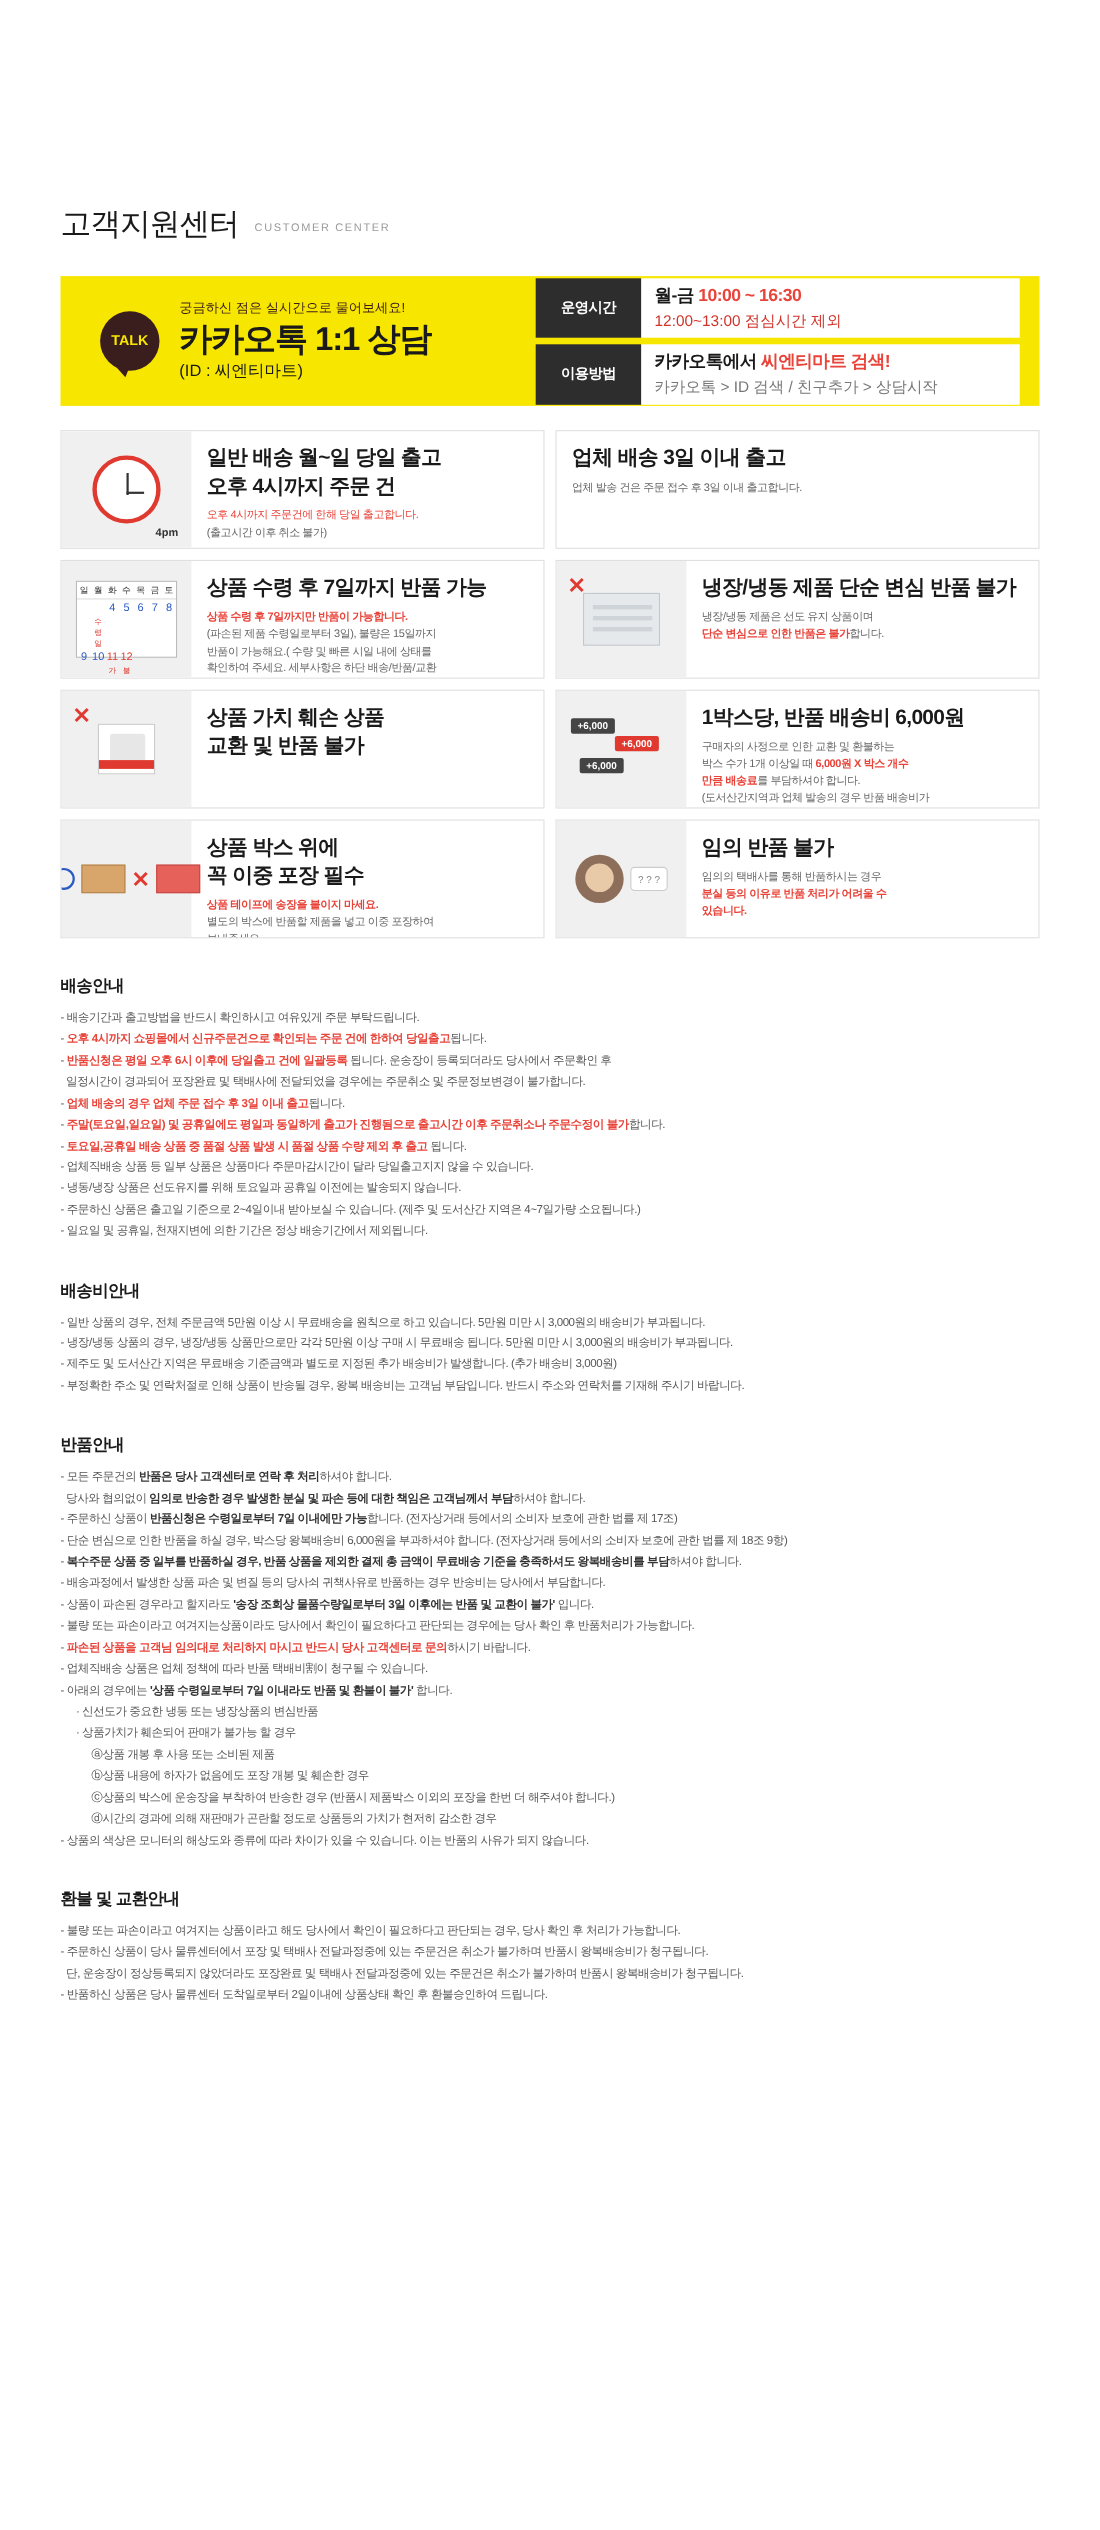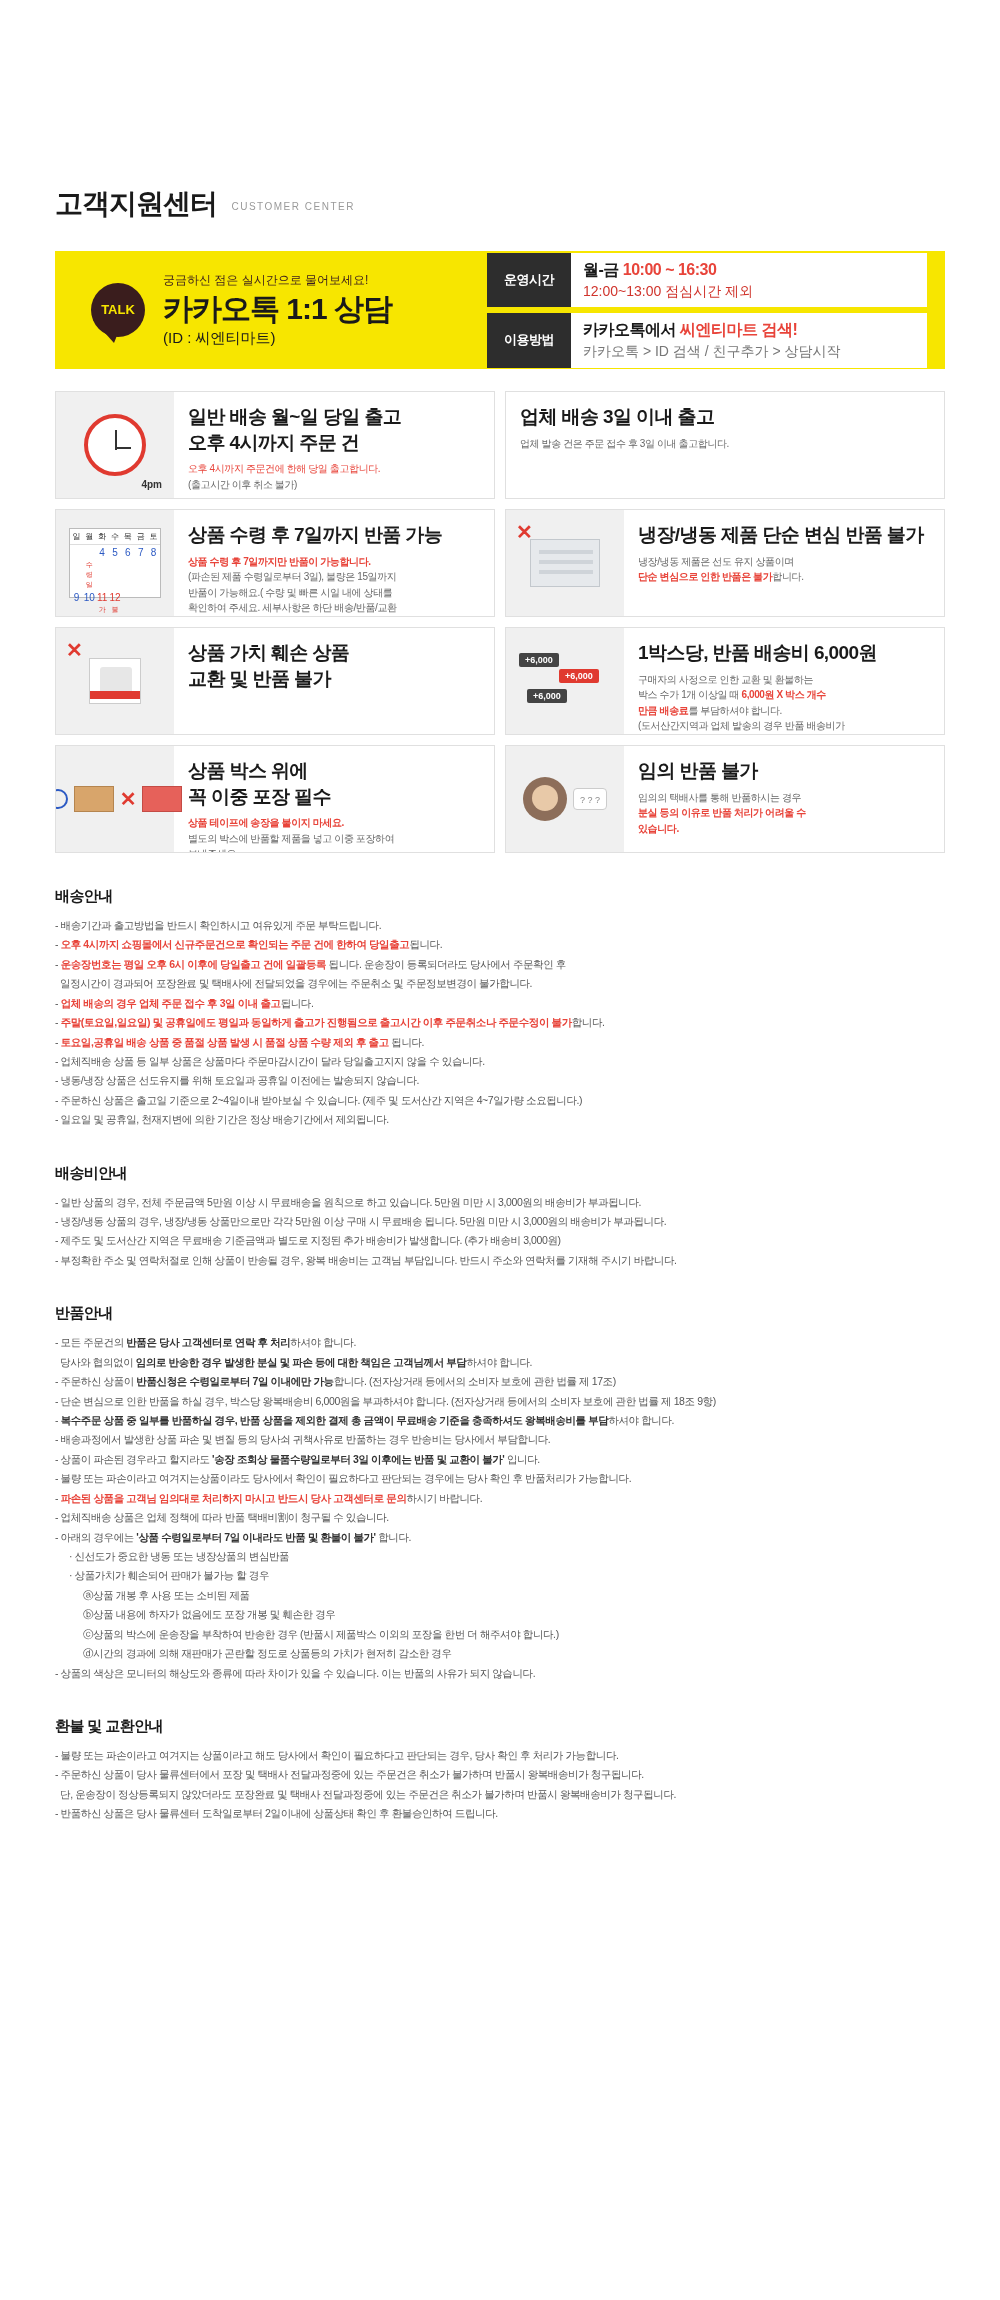--- a/index.html
+++ b/index.html
@@ -9,21 +9,21 @@
     background:#ffffff;
     font-family:"Liberation Sans", sans-serif;
     color:#333;
     -webkit-font-smoothing:antialiased;
   }
   .page { width:1000px; padding:0 0 40px 0; }
 
   
   .cs-header { padding:185px 0 0 55px; }
   .cs-header h1 {
-    display:inline-block; margin:0; font-size:28px; font-weight:bold; color:#1a1a1a;
+    display:inline-block; margin:0; font-size:28px; font-weight:normal; color:#1a1a1a;
     letter-spacing:-1px; vertical-align:baseline;
   }
   .cs-header .en {
     display:inline-block; margin-left:10px; font-size:10px; color:#9a9a9a; letter-spacing:1.5px;
     vertical-align:baseline; position:relative; top:-3px;
   }
 
   
   .kakao-wrap { margin:28px 55px 0 55px; }
   .kakao {
@@ -43,21 +43,21 @@
   }
   .kakao-text { line-height:1.15; }
   .kakao-text .small { font-size:12px; color:#3a1d1d; margin-bottom:4px; }
   .kakao-text .big { font-size:30px; font-weight:bold; color:#1a1a1a; letter-spacing:-1px; }
   .kakao-text .id { font-size:15px; color:#1a1a1a; margin-top:2px; }
 
   .kakao-right { flex:0 0 440px; }
   .krow { display:flex; align-items:stretch; margin-bottom:6px; }
   .krow:last-child { margin-bottom:0; }
   .klabel {
-    width:84px; background:#2d2d2d; color:#fff; font-size:13px; font-weight:bold;
+    width:96px; background:#2d2d2d; color:#fff; font-size:13px; font-weight:bold;
     display:flex; align-items:center; justify-content:center; letter-spacing:-0.5px;
   }
   .kvalue {
     flex:1; background:#fff; padding:7px 12px; line-height:1.25;
   }
   .kvalue .l1 { font-size:16px; font-weight:bold; color:#1a1a1a; letter-spacing:-0.5px; }
   .kvalue .l1 .red { color:#e8443a; }
   .kvalue .l2 { font-size:14px; color:#d0342c; margin-top:3px; }
   .kvalue .l2.grey { color:#777; }
 
@@ -309,21 +309,21 @@
         </div>
       </div>
     </div>
 
   <div id="sections">
       <div class="txt-sec">
         <h3>배송안내</h3>
         <ul>
           <li class="">- 배송기간과 출고방법을 반드시 확인하시고 여유있게 주문 부탁드립니다.</li>
           <li class="">- <span class="rb">오후 4시까지 쇼핑몰에서 신규주문건으로 확인되는 주문 건에 한하여 당일출고</span>됩니다.</li>
-          <li class="">- <span class="rb">운송장번호는 평일 오후 6시 이후에 당일출고 건에 일괄등록</span> 됩니다. 운송장이 등록되더라도 당사에서 주문확인 후<br>&nbsp;&nbsp;일정시간이 경과되어 포장완료 및 택배사에 전달되었을 경우에는 주문취소 및 주문정보변경이 불가합니다.</li>
+          <li class="">- <span class="rb">반품신청은 평일 오후 6시 이후에 당일출고 건에 일괄등록</span> 됩니다. 운송장이 등록되더라도 당사에서 주문확인 후<br>&nbsp;&nbsp;일정시간이 경과되어 포장완료 및 택배사에 전달되었을 경우에는 주문취소 및 주문정보변경이 불가합니다.</li>
           <li class="">- <span class="rb">업체 배송의 경우 업체 주문 접수 후 3일 이내 출고</span>됩니다.</li>
           <li class="">- <span class="rb">주말(토요일,일요일) 및 공휴일에도 평일과 동일하게 출고가 진행됨으로 출고시간 이후 주문취소나 주문수정이 불가</span>합니다.</li>
           <li class="">- <span class="rb">토요일,공휴일 배송 상품 중 품절 상품 발생 시 품절 상품 수량 제외 후 출고</span> 됩니다.</li>
           <li class="">- 업체직배송 상품 등 일부 상품은 상품마다 주문마감시간이 달라 당일출고지지 않을 수 있습니다.</li>
           <li class="">- 냉동/냉장 상품은 선도유지를 위해 토요일과 공휴일 이전에는 발송되지 않습니다.</li>
           <li class="">- 주문하신 상품은 출고일 기준으로 2~4일이내 받아보실 수 있습니다. (제주 및 도서산간 지역은 4~7일가량 소요됩니다.)</li>
           <li class="">- 일요일 및 공휴일, 천재지변에 의한 기간은 정상 배송기간에서 제외됩니다.</li>
         </ul>
       </div>
       <div class="txt-sec">

